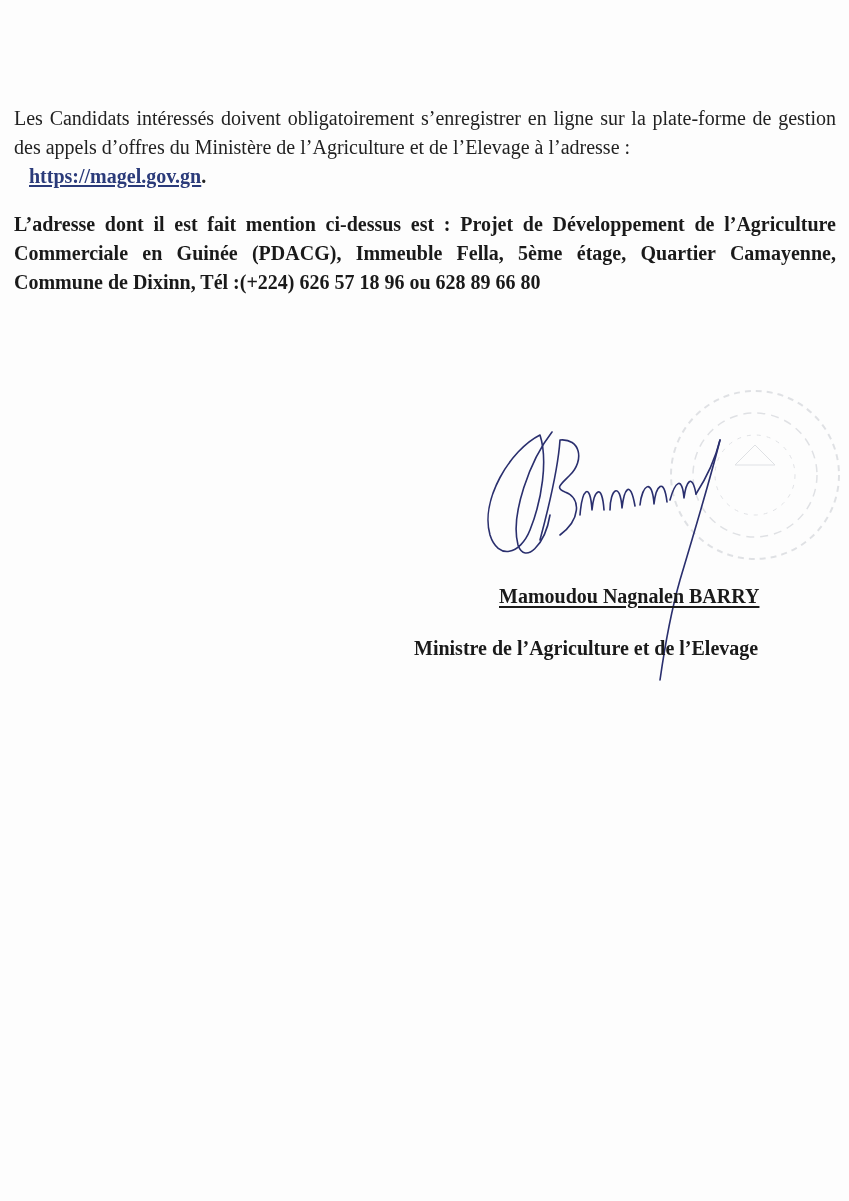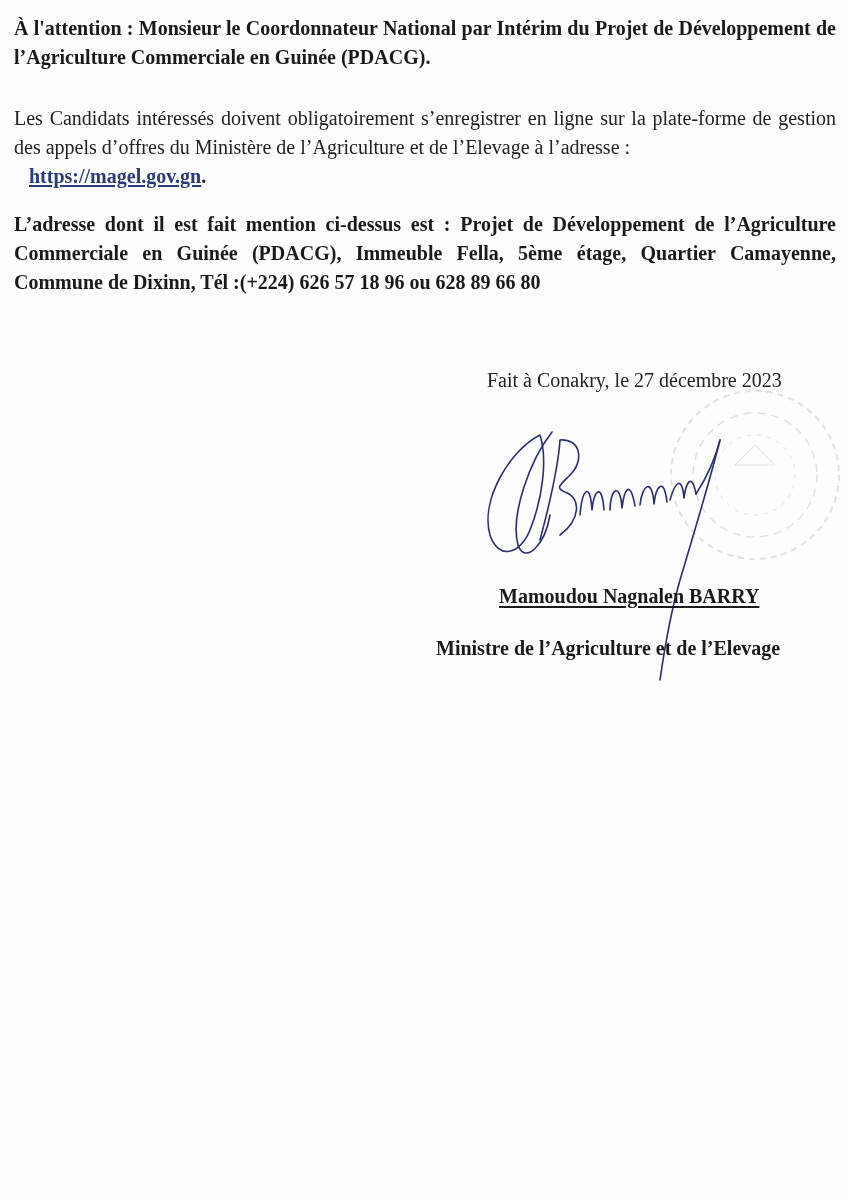--- a/index.html
+++ b/index.html
@@ -74,41 +74,39 @@
       font-size: 20px;
       line-height: 26px;
       font-weight: bold;
       text-decoration: underline;
       text-underline-offset: 3px;
       white-space: nowrap;
       color: #1a1a1a;
     }
     .signer-title {
       position: absolute;
-      left: 436px;
+      left: 414px;
       top: 635px;
       font-size: 20px;
       line-height: 26px;
       font-weight: bold;
       white-space: nowrap;
       color: #1a1a1a;
     }
   </style>
 </head>
 <body>
 
 <div class="page">
 
-  <p class="para bold p-attention"><span>À l'attention : </span><span>Monsieur le Coordonnateur National par Intérim du Projet de Développement de l’Agriculture Commerciale en Guinée (PDACG).</span></p>
 
   <p class="para p-candidates"><span>Les Candidats intéressés doivent obligatoirement s’enregistrer  en ligne sur la plate-forme de gestion des appels d’offres du Ministère de l’Agriculture et de l’Elevage à l’adresse : </span><br><a class="link">https://magel.gov.gn</a><span class="bold">.</span></p>
 
   <p class="para bold p-address">L’adresse dont il est fait mention ci-dessus est : Projet de Développement de l’Agriculture Commerciale en Guinée (PDACG), Immeuble Fella, 5ème étage, Quartier Camayenne, Commune de Dixinn, Tél :(+224) 626 57 18 96 ou 628 89 66 80</p>
 
-  <div class="date-line">Fait à Conakry, le 27 décembre 2023</div>
 
   <svg class="stamp" viewBox="0 0 180 180">
     <circle cx="90" cy="90" r="84" fill="none" stroke="#7a8090" stroke-width="2" stroke-dasharray="6 5"></circle>
     <circle cx="90" cy="90" r="62" fill="none" stroke="#7a8090" stroke-width="1.5" stroke-dasharray="8 6"></circle>
     <circle cx="90" cy="90" r="40" fill="none" stroke="#7a8090" stroke-width="1" stroke-dasharray="4 6"></circle>
     <path d="M70 80 L90 60 L110 80 Z" fill="none" stroke="#7a8090" stroke-width="1"></path>
   </svg>
 
   <svg class="signature" viewBox="0 0 300 280">
     <g fill="none" stroke="#2a2f6e" stroke-width="1.6" stroke-linecap="round" stroke-linejoin="round">

